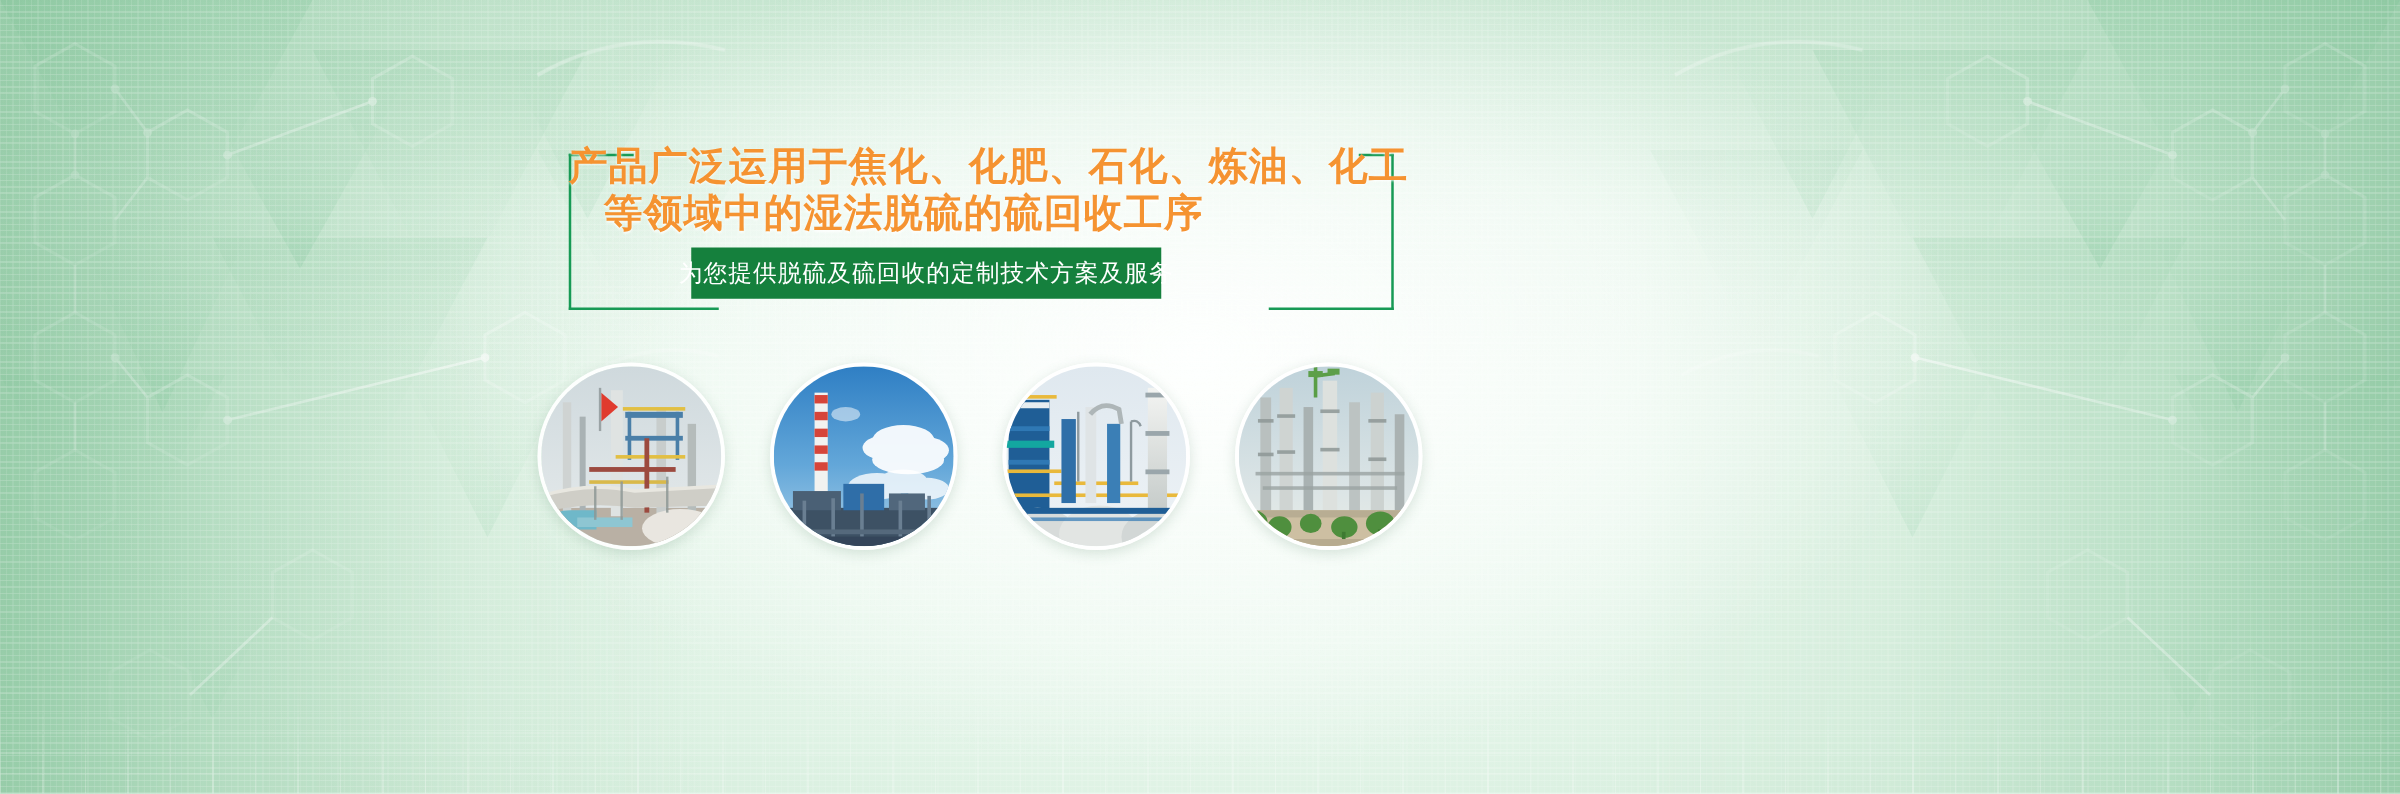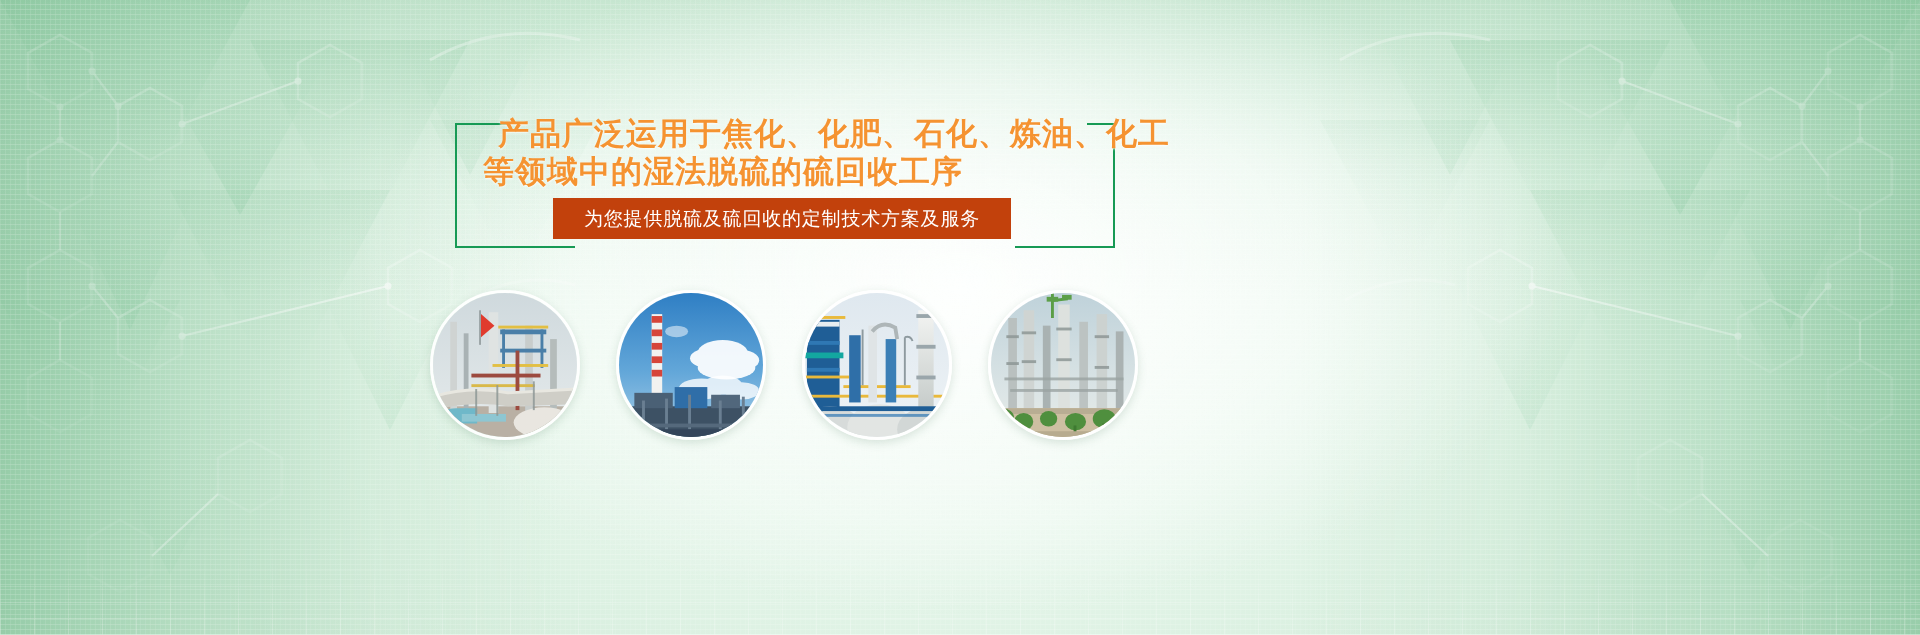--- a/index.html
+++ b/index.html
@@ -72,27 +72,27 @@
     color:#f59331;
     font-weight:bold;
     font-size:31px;
     letter-spacing:1px;
     line-height:38px;
     text-align:center;
     white-space:nowrap;
     text-shadow:0 1px 2px rgba(255,255,255,.85);
     font-family:"DejaVu Sans","Liberation Sans",sans-serif;
   }
-  .hl1{ position:absolute; left:0; top:6px; width:660px;padding-left:43px; }
+  .hl1{ position:absolute; left:0; top:6px; width:660px; }
   .hl2{ position:absolute; left:0; top:44px; width:536px; }
 
   .subbanner{
     position:absolute; left:553px; top:198px;
-    width:458px; height:41px;
-    background:#c2410c;
+    width:376px; height:41px;
+    background:#15803d;
     display:flex; align-items:center; justify-content:center;
   }
   .subbanner-text{
     color:#ffffff;
     font-size:19px;
     letter-spacing:.8px;
     font-family:"DejaVu Sans","Liberation Sans",sans-serif;
     white-space:nowrap;
   }
 

